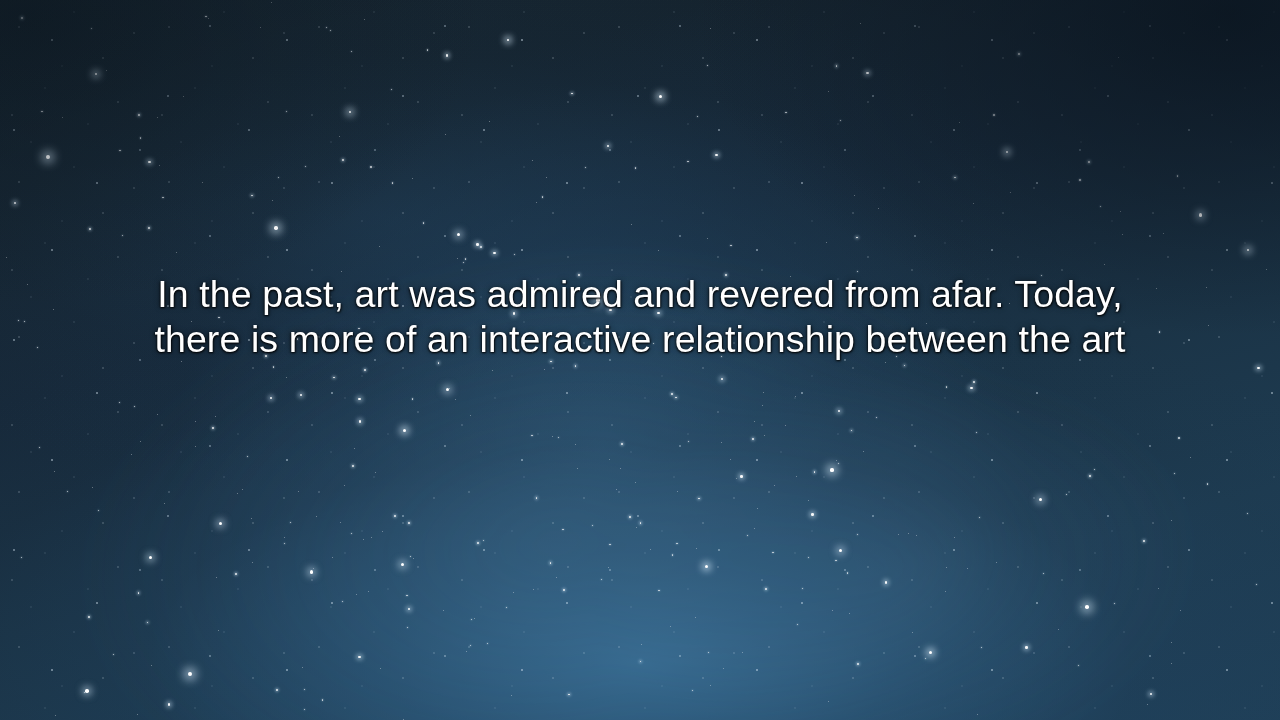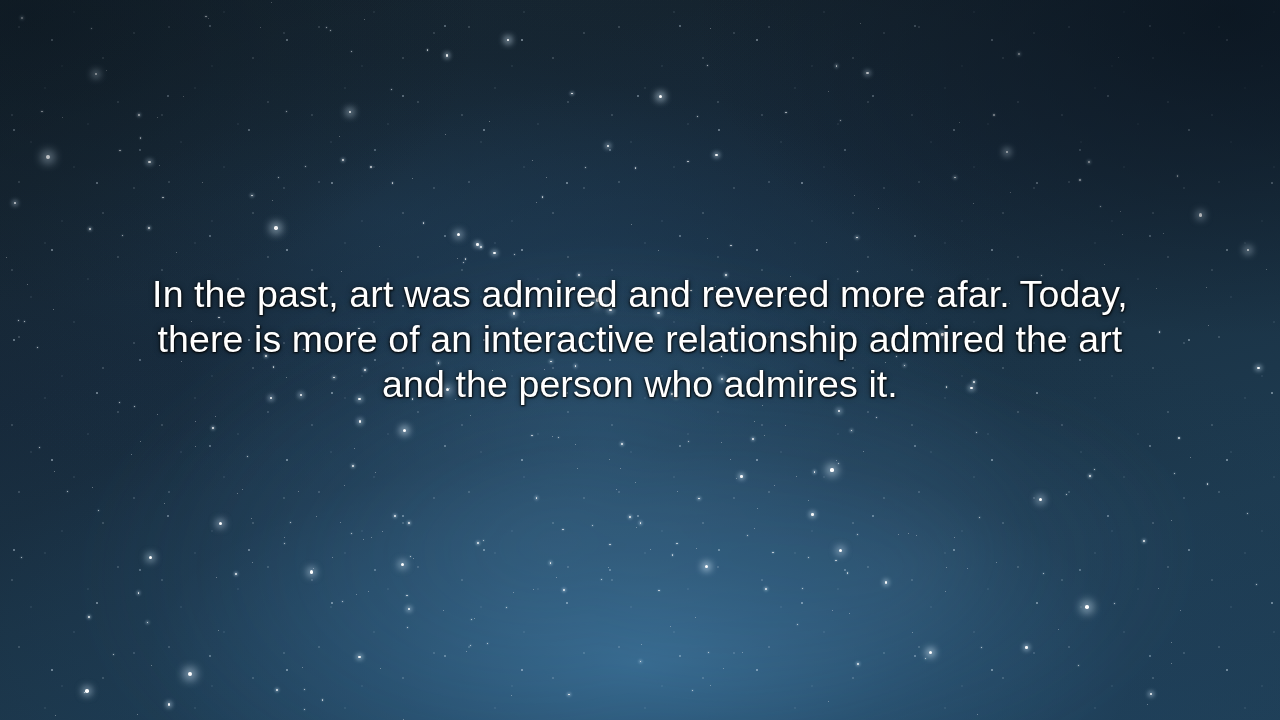--- a/index.html
+++ b/index.html
@@ -580,19 +580,18 @@
       <div class="bright" style="left: 1005.7px; top: 150.7px; width: 2.6px; height: 2.6px; background: rgb(255, 255, 255); opacity: 1; box-shadow: rgba(220, 240, 255, 0.62) 0px 0px 6.8px 2.9px;"></div>
       <div class="bright" style="left: 506.7px; top: 38.7px; width: 2.6px; height: 2.6px; background: rgb(255, 255, 255); opacity: 1; box-shadow: rgba(220, 240, 255, 0.62) 0px 0px 6.8px 2.9px;"></div>
       <div class="bright" style="left: 94.6px; top: 72.6px; width: 2.8px; height: 2.8px; background: rgb(255, 255, 255); opacity: 1; box-shadow: rgba(220, 240, 255, 0.62) 0px 0px 7.3px 3.1px;"></div>
       <div class="bright" style="left: 704.5px; top: 564.5px; width: 3px; height: 3px; background: rgb(255, 255, 255); opacity: 1; box-shadow: rgba(220, 240, 255, 0.62) 0px 0px 7.8px 3.3px;"></div>
     </div>
 
   <div class="sky-vignette"></div>
 
   <div class="quote-block">
     <p class="quote-text">
-      <span>In the past, art was admired and revered more afar. Today,</span><br>
-      <span>there is more of an interactive relationship admired the art</span><br>
-      <span>and the person who admires it.</span>
+      <span>In the past, art was admired and revered from afar. Today,</span><br>
+      <span>there is more of an interactive relationship between the art</span><br>
     </p>
   </div>
 
 </div>
 
 </body></html>

